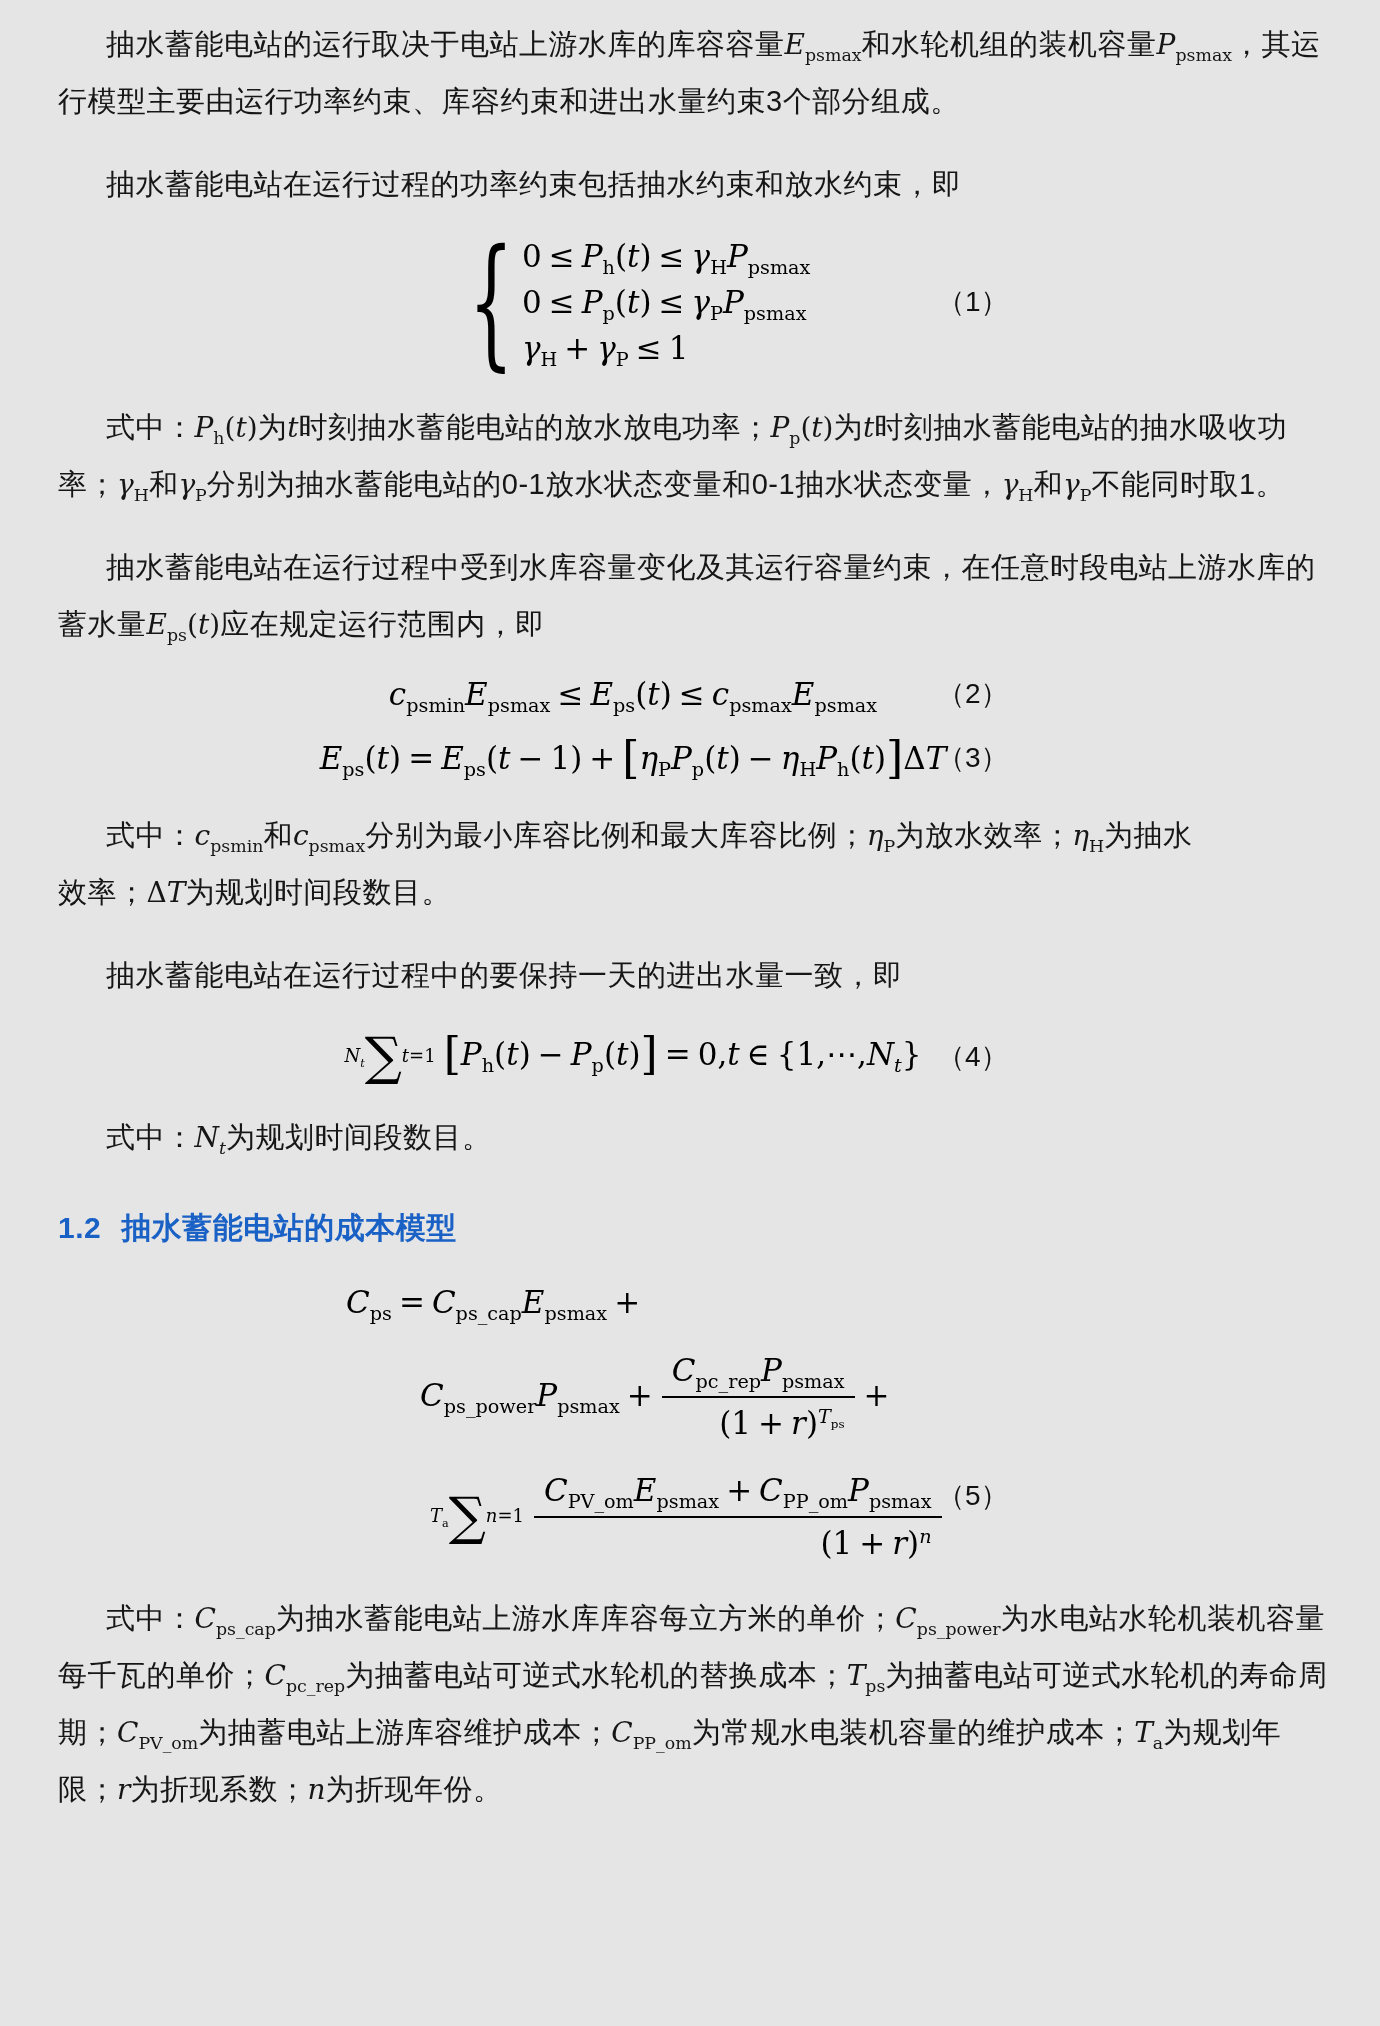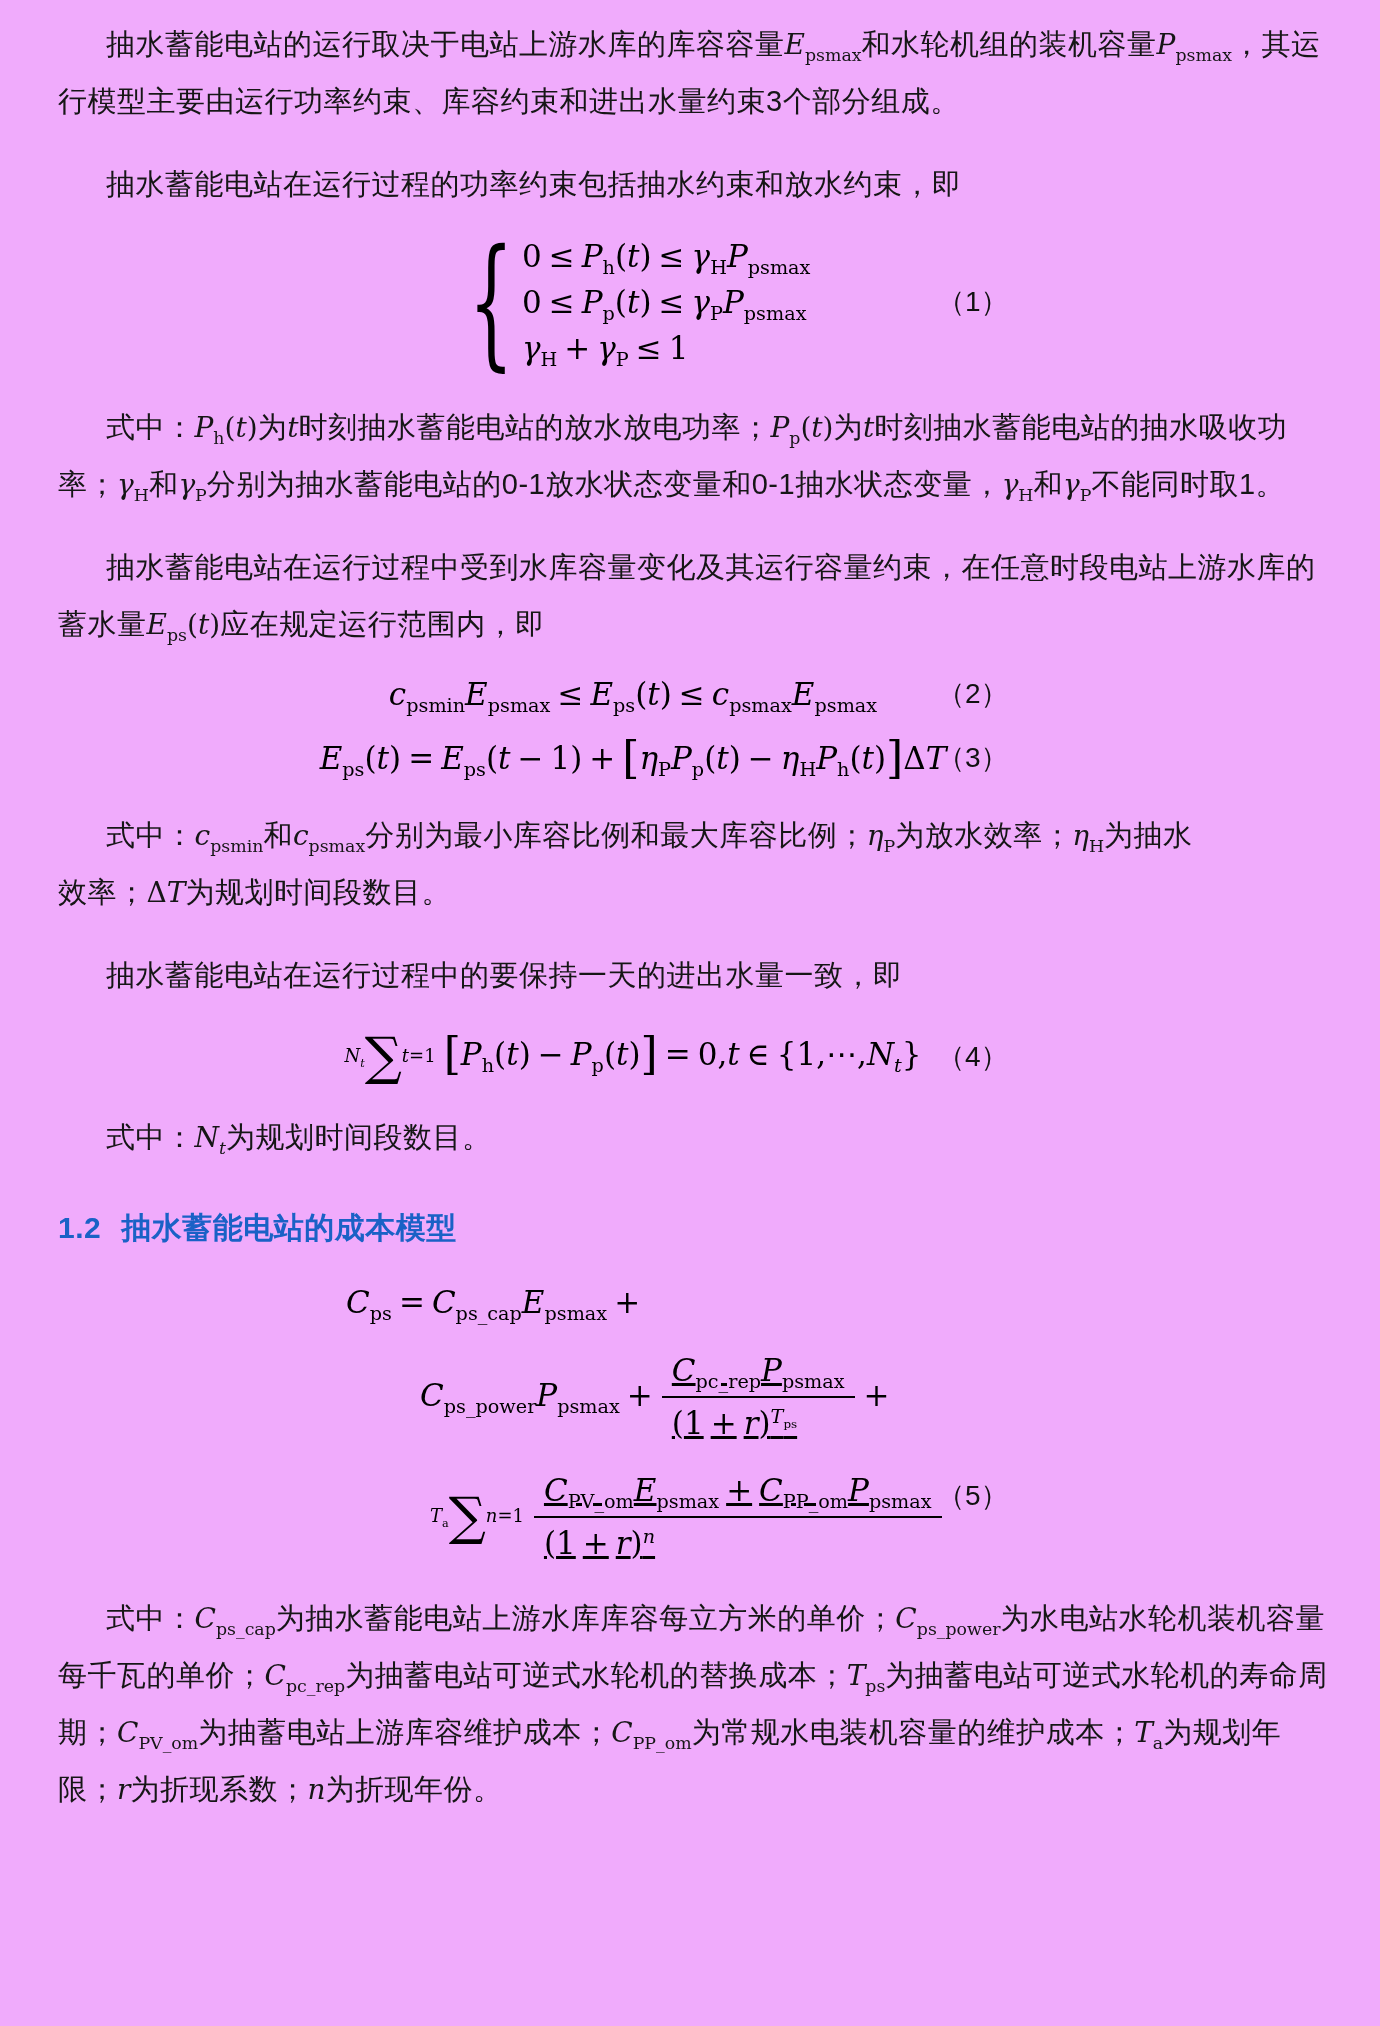--- a/index.html
+++ b/index.html
@@ -1,18 +1,18 @@
 <!DOCTYPE html>
 <html lang="zh"><head>
 <meta charset="utf-8">
 <style>
   html,body{margin:0;padding:0;background:#ffffff;}
   .page{
     width:1380px;min-height:2026px;box-sizing:border-box;
-    background:#f0abfc;color:#161616;
+    background:#e5e5e5;color:#161616;
     padding:16px 50px 24px 58px;
     font-family:"Liberation Sans",sans-serif;
     overflow:hidden;
   }
   .para{
     font-size:29px;line-height:57px;letter-spacing:0.5px;
     text-indent:48px;margin:0;color:#161616;
   }
   .block{margin-top:26px;}
   .block:first-child{margin-top:0;}
@@ -39,21 +39,21 @@
   .eq-inner.left .eq-line:first-child{margin-top:0;}
   .eq-num{
     position:absolute;left:879px;top:50%;transform:translateY(-50%);
     font-size:28px;color:#111;font-family:"Liberation Sans",sans-serif;white-space:nowrap;
   }
   .brace{
     display:inline-block;font-size:142px;line-height:1;font-weight:400;
     transform:scaleX(0.5);margin-right:-14px;margin-left:-10px;
   }
   .big{font-size:1.42em;font-weight:300;vertical-align:-0.08em;line-height:0;}
-  .frac{display:inline-block;vertical-align:middle;text-align:left;margin:0 2px;text-decoration:underline;}
+  .frac{display:inline-block;vertical-align:middle;text-align:right;margin:0 2px;}
   .frac .num{display:block;border-bottom:2px solid #000;padding:2px 10px 6px;line-height:1.25;}
   .frac .den{display:block;padding:6px 10px 2px;line-height:1.25;}
   .sum{display:inline-flex;flex-direction:row;align-items:center;vertical-align:middle;margin-right:8px;line-height:1;}
   .sum .lim{font-size:18px;line-height:1.15;}
   .sum .sg{font-size:52px;line-height:0.95;padding:2px 0;}
   
   .section-heading{
     margin:42px 0 30px;font-size:30px;font-weight:700;color:#1a61c6;
     font-family:"Liberation Sans",sans-serif;letter-spacing:0.5px;
   }

